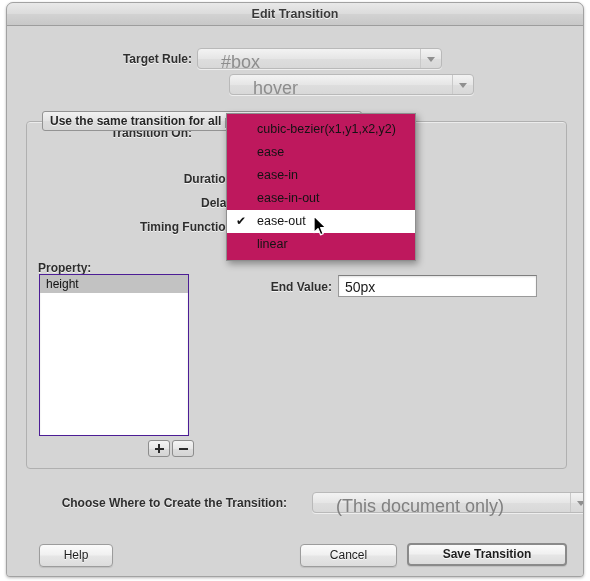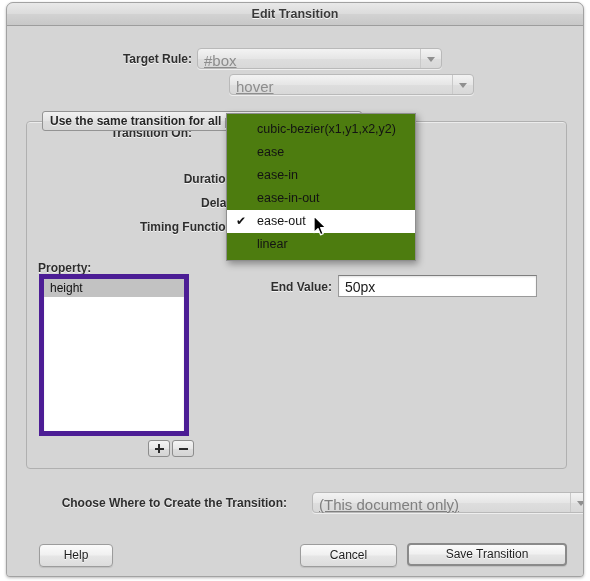--- a/index.html
+++ b/index.html
@@ -68,25 +68,24 @@
   .popup {
     position: absolute;
     height: 21px;
     background: linear-gradient(to bottom, #f3f3f3 0%, #e6e6e6 50%, #dedede 51%, #d8d8d8 100%);
     border: 1px solid #b9b9b9;
     border-radius: 4px;
     box-shadow: 0 1px 0 rgba(255,255,255,0.6);
   }
   .popup .ptext {
     position: absolute;
-    left: 6px; top: 3px;
-    font-size: 15px;
+    left: 23px; top: 3px;
+    font-size: 18px;
     color: #8d8d8d;
     white-space: nowrap;
-    text-decoration: underline;
   }
   .popup .parrowbox {
     position: absolute;
     right: 0; top: 0; bottom: 0;
     width: 21px;
     border-left: 1px solid #c9c9c9;
   }
   .popup .parrow {
     position: absolute;
     left: 50%; top: 50%;
@@ -137,21 +136,21 @@
     position: absolute;
     left: 6px; top: 3px;
     font-size: 14px;
     color: #1a1a1a;
   }
 
   
   .listbox {
     position: absolute;
     background: #ffffff;
-    border: 5px solid #4c1d95;
+    border: 1px solid #4c1d95;
     box-shadow: inset 0 1px 2px rgba(0,0,0,0.13);
     overflow: hidden;
   }
   .list-row {
     height: 18px;
     line-height: 18px;
     font-size: 12px;
     padding-left: 6px;
     color: #111111;
   }
@@ -192,27 +191,27 @@
     font-size: 12px;
     color: #1e1e1e;
     text-align: center;
     line-height: 21px;
     text-shadow: 0 1px 0 rgba(255,255,255,0.85);
     box-shadow: 0 1px 1px rgba(0,0,0,0.10);
   }
   .pushbtn.default {
     border: 2px solid #8a8a8a;
     line-height: 19px;
-    font-weight: normal;
+    font-weight: bold;
   }
 
   
   .menu {
     position: absolute;
-    background: #4d7c0f;
+    background: #be185d;
     border: 1px solid #8e8e8e;
     box-shadow: 2px 3px 7px rgba(0,0,0,0.36);
     padding: 4px 0 4px 0;
     z-index: 50;
   }
   .menu-item {
     position: relative;
     height: 23px;
     line-height: 23px;
     font-size: 12.5px;

